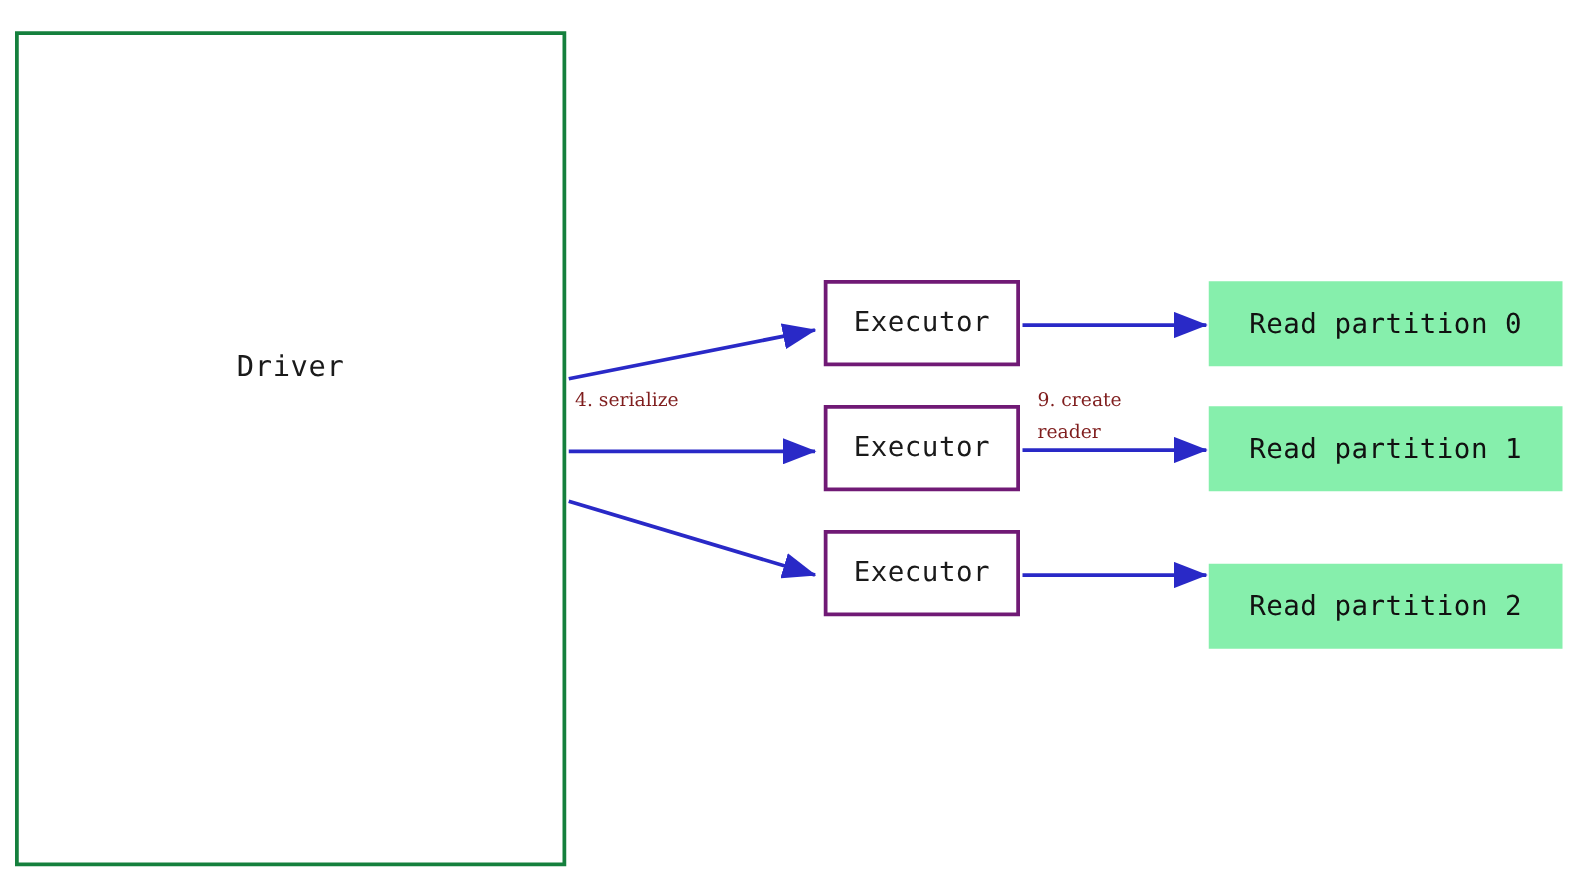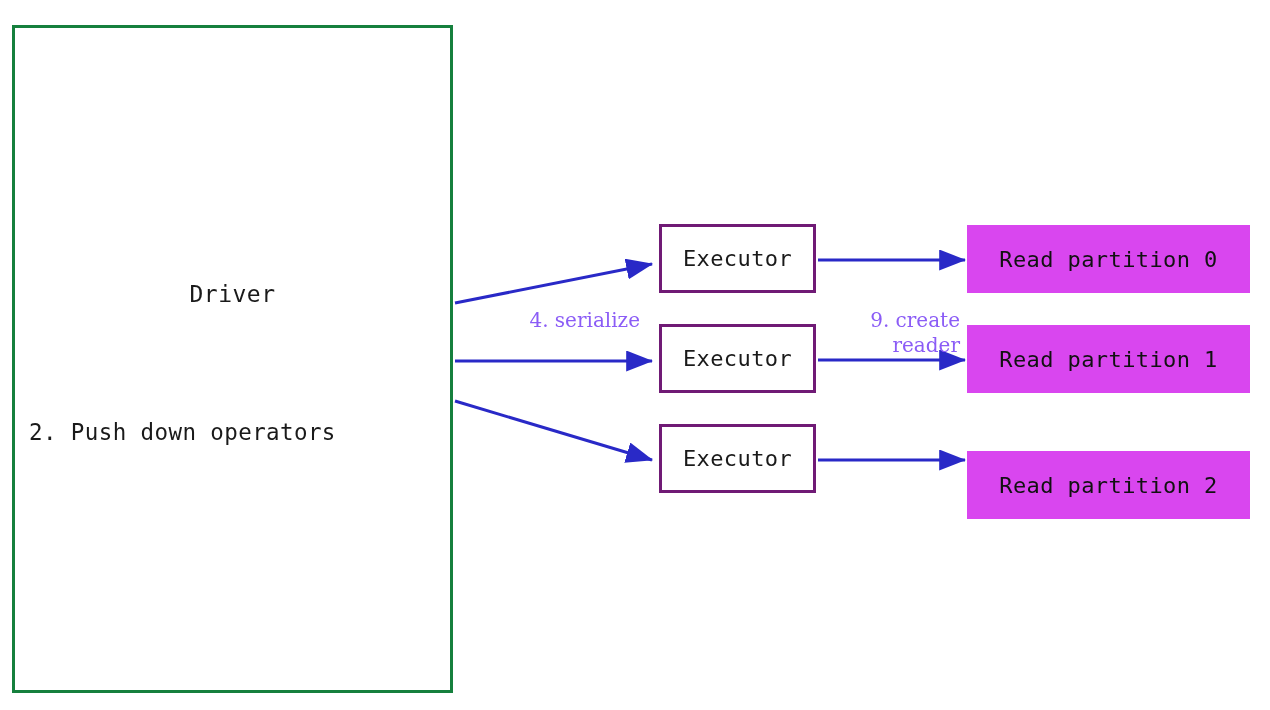--- a/index.html
+++ b/index.html
@@ -79,44 +79,44 @@
     white-space: nowrap;
   }
   .exec-0 { left: 659px; top: 224px; }
   .exec-1 { left: 659px; top: 324px; }
   .exec-2 { left: 659px; top: 424px; }
 
   
   .partition-box {
     width: 283px;
     height: 68px;
-    background: #d946ef;
+    background: #86efac;
     display: flex;
     align-items: center;
     justify-content: center;
   }
   .partition-label {
     font-family: "DejaVu Sans Mono", "Liberation Mono", monospace;
     font-size: 22px;
     color: #111111;
     letter-spacing: 0.4px;
     white-space: nowrap;
   }
   .part-0 { left: 967px; top: 225px; }
   .part-1 { left: 967px; top: 325px; }
   .part-2 { left: 967px; top: 425px; margin-top: 26px; }
 
   
   .edge-label {
     position: absolute;
     font-family: "DejaVu Serif", "Liberation Serif", serif;
-    font-size: 20px;
+    font-size: 15px;
     line-height: 25px;
-    color: #8b5cf6;
-    text-align: right;
+    color: #7f1d1d;
+    text-align: left;
     white-space: nowrap;
   }
   .label-serialize {
     left: 460px;
     top: 308px;
     width: 180px;
   }
   .label-create-reader {
     left: 830px;
     top: 308px;
@@ -142,21 +142,20 @@
   <line x1="818" y1="260" x2="965" y2="260" stroke="#2929c7" stroke-width="3" marker-end="url(#arrowhead)"></line>
 
   <line x1="818" y1="360" x2="965" y2="360" stroke="#2929c7" stroke-width="3" marker-end="url(#arrowhead)"></line>
 
   <line x1="818" y1="460" x2="965" y2="460" stroke="#2929c7" stroke-width="3" marker-end="url(#arrowhead)"></line>
 </svg>
 
 <div class="node driver-box">
   <div class="driver-title">Driver</div>
   <div class="driver-list">
-    <div>2. Push down operators</div>
   </div>
 </div>
 
 <div class="node executor-box exec-0">
   <span class="executor-label">Executor</span>
 </div>
 <div class="node executor-box exec-1">
   <span class="executor-label">Executor</span>
 </div>
 <div class="node executor-box exec-2">

